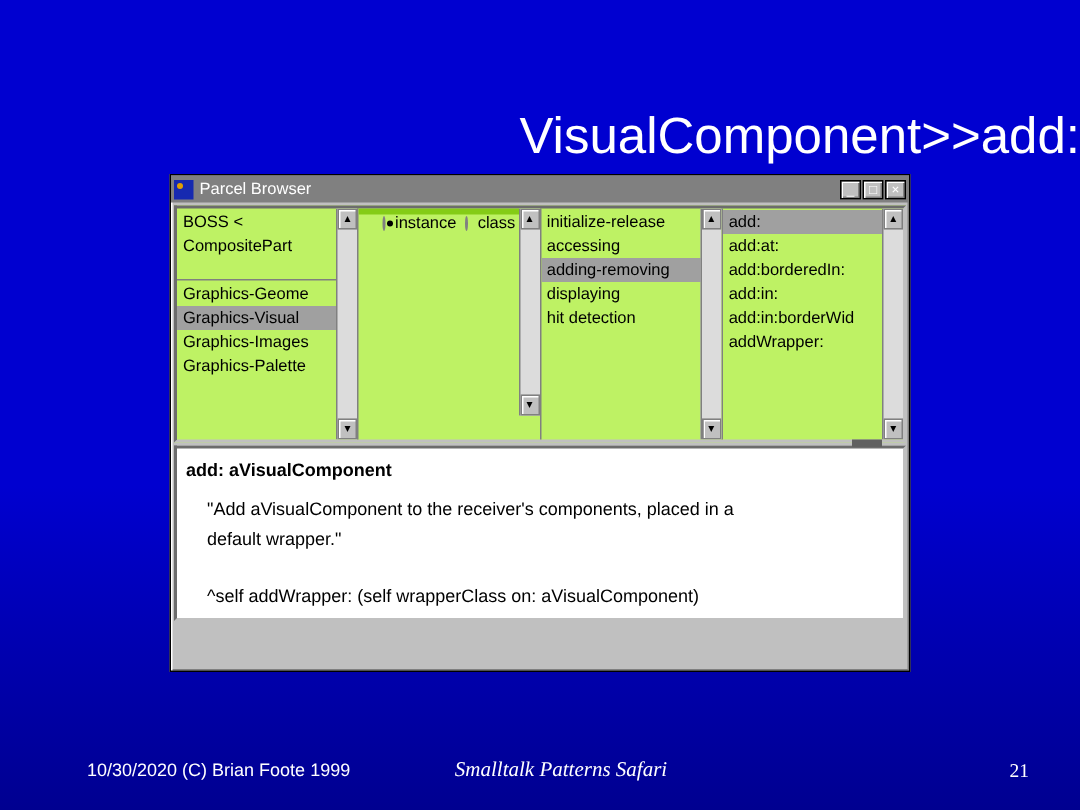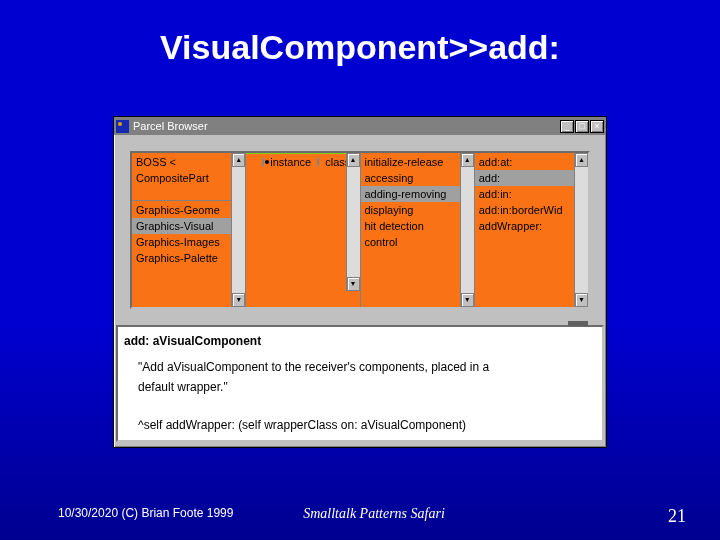--- a/index.html
+++ b/index.html
@@ -7,23 +7,24 @@
     width: 720px;
     height: 540px;
     background: linear-gradient(to bottom, #0000d0 0%, #0000d0 60%, #000090 100%);
     font-family: Arial, sans-serif;
     position: relative;
     overflow: hidden;
   }
   .slide-title {
     color: #fff;
     font-size: 34px;
-    font-weight: bold;
-    text-align: center;
+    font-weight: normal;
+    text-align: right;
     padding-top: 28px;
+    margin-top: 44px;
   }
   .browser-window {
     position: absolute;
     left: 113px;
     top: 116px;
     width: 494px;
     height: 332px;
     background: #c0c0c0;
     border: 1px solid #000;
     box-shadow: inset 1px 1px 0 #fff, inset -1px -1px 0 #808080;
@@ -59,23 +60,23 @@
     margin-left: 1px;
     box-shadow: inset 1px 1px 0 #fff, inset -1px -1px 0 #808080;
     font-size: 9px;
     line-height: 10px;
     text-align: center;
     font-family: Arial;
   }
   .panes {
     display: flex;
     height: 158px;
-    background: #f97316;
+    background: #bef264;
     border: 2px inset #c0c0c0;
-    margin: 16px;
+    margin: 2px;
   }
   .pane {
     flex: 1;
     border-right: 1px solid #808080;
     overflow: hidden;
     position: relative;
   }
   .pane:last-child { border-right: none; }
   .pane-list {
     font-family: Arial, sans-serif;
@@ -93,21 +94,21 @@
     color: #000;
     filter: blur(0.3px);
   }
   .item.selected { background: #a0a0a0; }
   .radio-row {
     height: 16px;
     display: flex;
     align-items: center;
     gap: 6px;
     padding: 0 16px;
-    border-top: 1px solid #84cc16;
+    border-top: 4px solid #84cc16;
     font-size: 11px;
   }
   .radio {
     width: 10px; height: 10px;
     border-radius: 50%;
     background: #fff;
     border: 1px solid #808080;
     display: inline-block;
     position: relative;
   }
@@ -161,21 +162,21 @@
     position: absolute;
     bottom: 18px;
     left: 0; right: 0;
     color: #fff;
     display: flex;
     font-size: 12px;
     margin-left: 28px;
   }
   .footer .left { position:absolute; left: 30px; font-family: Arial; }
   .footer .center { width:100%; text-align:center; font-family: "Times New Roman", serif; font-style: italic; font-size: 14px; }
-  .footer .right { position:absolute; right: 34px; font-family: "Times New Roman", serif; font-size: 18px; }
+  .footer .right { position:absolute; right: 34px; font-family: "Times New Roman", serif; font-size: 13px; }
 </style>
 </head>
 <body>
 
 <div class="slide-title">VisualComponent&gt;&gt;add:</div>
 
 <div class="browser-window">
   <div class="titlebar">
     <span class="titlebar-icon"></span>
     <span class="titlebar-text">Parcel Browser</span>
@@ -216,32 +217,32 @@
       </div>
     </div>
 
     <div class="pane">
       <div class="pane-list">
         <div class="item">initialize-release</div>
         <div class="item">accessing</div>
         <div class="item selected">adding-removing</div>
         <div class="item">displaying</div>
         <div class="item">hit detection</div>
-        <div class="item">control</div>
       </div>
       <div class="scrollbar-v">
         <div class="sb-btn">▴</div>
         <div class="sb-btn bottom">▾</div>
       </div>
     </div>
 
     <div class="pane">
       <div class="pane-list">
+        <div class="item selected">add:</div>
         <div class="item">add:at:</div>
-        <div class="item selected">add:</div>
+        <div class="item">add:borderedIn:</div>
         <div class="item">add:in:</div>
         <div class="item">add:in:borderWid</div>
         <div class="item">addWrapper:</div>
       </div>
       <div class="scrollbar-v">
         <div class="sb-btn">▴</div>
         <div class="sb-btn bottom">▾</div>
       </div>
     </div>
 

